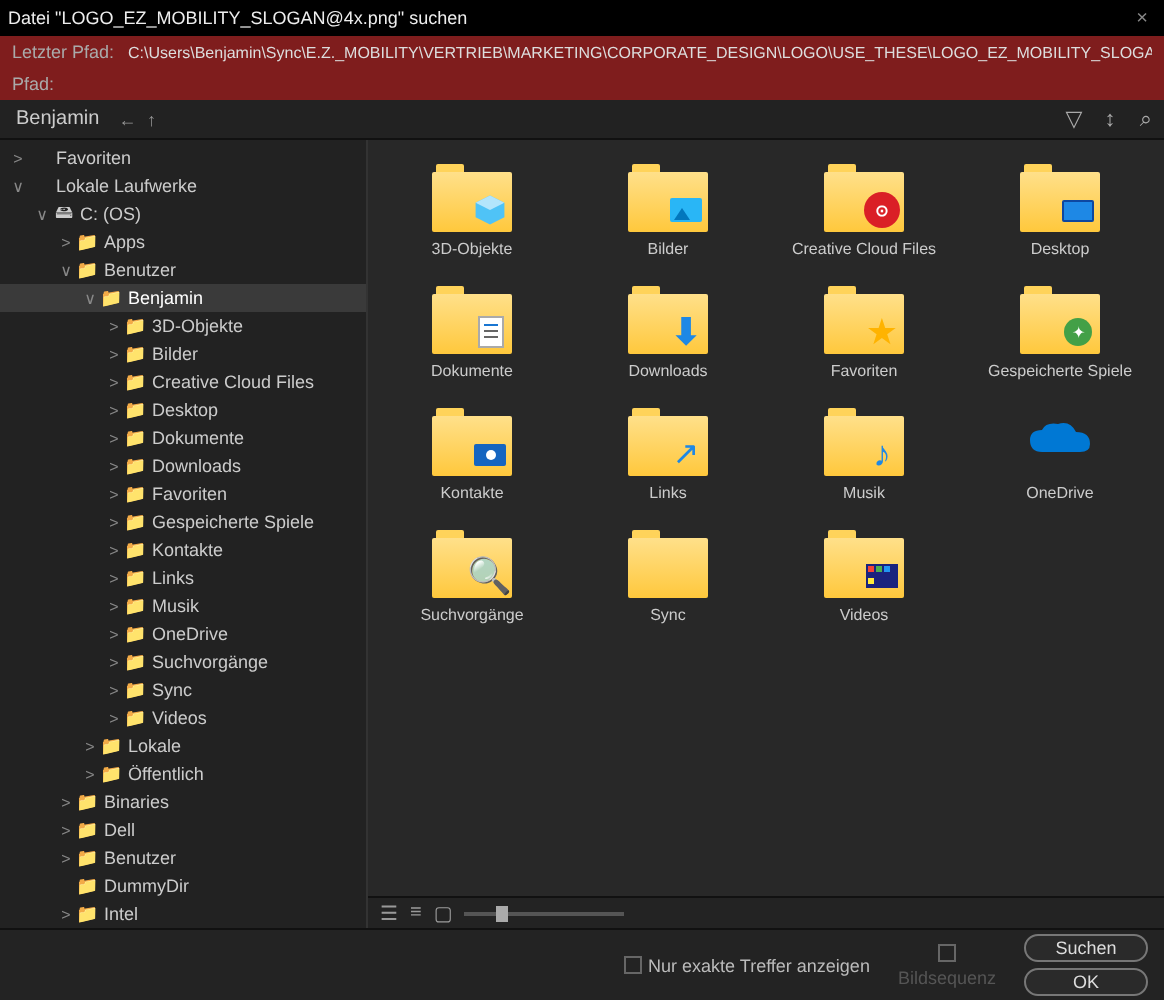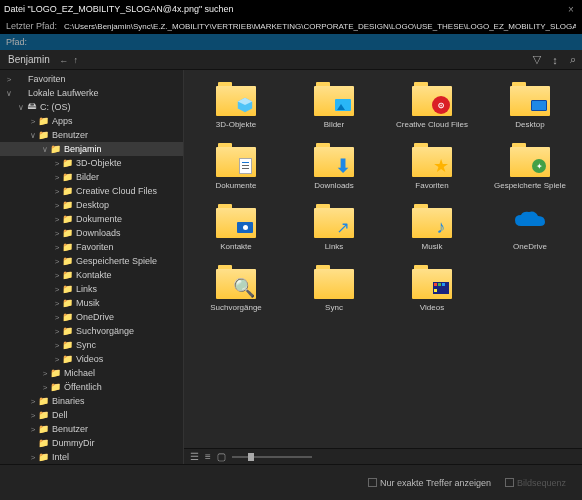--- a/index.html
+++ b/index.html
@@ -1,23 +1,23 @@
 <!DOCTYPE html>
 <html><head>
 <meta charset="utf-8">
 <style>
 * { box-sizing: border-box; margin: 0; padding: 0; font-family: "Segoe UI", Arial, sans-serif; }
 body { background: #1a1a1a; color: #ccc; font-size: 10px; width: 582px; height: 500px; overflow: hidden; }
 .titlebar { background: #000; height: 18px; display: flex; align-items: center; padding: 0 4px; color: #eee; }
 .titlebar .title { flex: 1; font-size: 9px; }
 .titlebar .close { width: 14px; text-align: center; cursor: pointer; color: #888; font-size: 10px; }
-.pathbar { background: #000000; padding: 3px 6px; display: flex; align-items: center; height: 16px; }
+.pathbar { background: #7f1d1d; padding: 3px 6px; display: flex; align-items: center; height: 16px; }
 .pathbar .lbl { width: 58px; color: #aaa; font-size: 9px; }
 .pathbar .val { flex: 1; color: #ddd; font-size: 8px; white-space: nowrap; overflow: hidden; }
-.pathbar.second { background: #0c4a6e; }
+.pathbar.second { background: #7f1d1d; }
 .pathbar input.val { background: transparent; border: none; color: #ddd; outline: none; width: 100%; }
 .toolbar { background: #222; height: 20px; display: flex; align-items: center; border-bottom: 1px solid #111; }
 .toolbar .user { padding: 0 8px; font-size: 10px; }
 .toolbar .spacer { flex: 1; }
 .toolbar .ticon { width: 18px; text-align: center; color: #aaa; font-size: 11px; cursor: pointer; }
 .toolbar .arrow { width: 12px; text-align: center; color: #999; font-size: 9px; cursor: pointer; }
 .maingrid { display: flex; height: 394px; }
 .sidebar { width: 184px; background: #222; overflow-y: auto; padding: 2px 0; border-right: 1px solid #333; }
 .sidebar::-webkit-scrollbar { width: 8px; }
 .sidebar::-webkit-scrollbar-thumb { background: #444; }
@@ -33,21 +33,21 @@
 .ficon .tab { position: absolute; top: 0; left: 2px; width: 14px; height: 5px; background: #ffd35a; border-radius: 1px 1px 0 0; }
 .ficon .body { position: absolute; top: 4px; left: 0; right: 0; bottom: 0; background: linear-gradient(#ffe08a, #ffc83c); border-radius: 1px; }
 .ficon .overlay { position: absolute; bottom: 2px; right: 2px; width: 18px; height: 18px; display: flex; align-items: center; justify-content: center; font-size: 14px; }
 .flabel { font-size: 8px; color: #ccc; text-align: center; max-width: 86px; }
 .bottombar { position: absolute; bottom: 36px; left: 184px; right: 0; height: 16px; background: #232323; display: flex; align-items: center; padding: 0 6px; gap: 6px; border-top: 1px solid #111; }
 .bottombar .vicon { color: #999; font-size: 10px; cursor: pointer; }
 .bottombar .slider { width: 80px; height: 2px; background: #555; position: relative; }
 .bottombar .slider .knob { position: absolute; left: 20%; top: -3px; width: 6px; height: 8px; background: #aaa; }
 .footer { position: absolute; bottom: 0; left: 0; right: 0; height: 36px; background: #232323; display: flex; align-items: center; justify-content: flex-end; padding: 0 8px; gap: 6px; border-top: 1px solid #111; }
 .footer .chk { display: flex; align-items: center; gap: 3px; font-size: 9px; color: #bbb; margin-right: 8px; }
-.footer .chk.dis { color: #555; }
+.footer .chk.dis { color: #555; flex-direction: column; }
 .footer .chk .box { width: 9px; height: 9px; border: 1px solid #666; }
 .footer .btncol { display: flex; flex-direction: column; gap: 3px; }
 .footer .btn { width: 62px; height: 14px; border: 1px solid #777; border-radius: 7px; background: #2a2a2a; color: #ddd; font-size: 9px; display: flex; align-items: center; justify-content: center; cursor: pointer; }
 </style>
 </head>
 <body>
 
 <div class="titlebar">
   <span class="title">Datei "LOGO_EZ_MOBILITY_SLOGAN@4x.png" suchen</span>
   <span class="close">×</span>
@@ -174,21 +174,21 @@
         <span>Sync</span>
       </div>
       <div class="ti" style="padding-left: 52px;">
         <span class="exp">&gt;</span>
         <span class="ic">📁</span>
         <span>Videos</span>
       </div>
       <div class="ti" style="padding-left: 40px;">
         <span class="exp">&gt;</span>
         <span class="ic">📁</span>
-        <span>Michael</span>
+        <span>Lokale</span>
       </div>
       <div class="ti" style="padding-left: 40px;">
         <span class="exp">&gt;</span>
         <span class="ic">📁</span>
         <span>Öffentlich</span>
       </div>
       <div class="ti" style="padding-left: 28px;">
         <span class="exp">&gt;</span>
         <span class="ic">📁</span>
         <span>Binaries</span>
@@ -395,13 +395,17 @@
 
 <div class="footer">
   <label class="chk">
     <span class="box"></span>
       <span>Nur exakte Treffer anzeigen</span>
   </label>
   <label class="chk dis">
     <span class="box"></span>
       <span>Bildsequenz</span>
   </label>
+  <div class="btncol">
+    <div class="btn">Suchen</div>
+    <div class="btn">OK</div>
+  </div>
 </div>
 
 </body></html>

